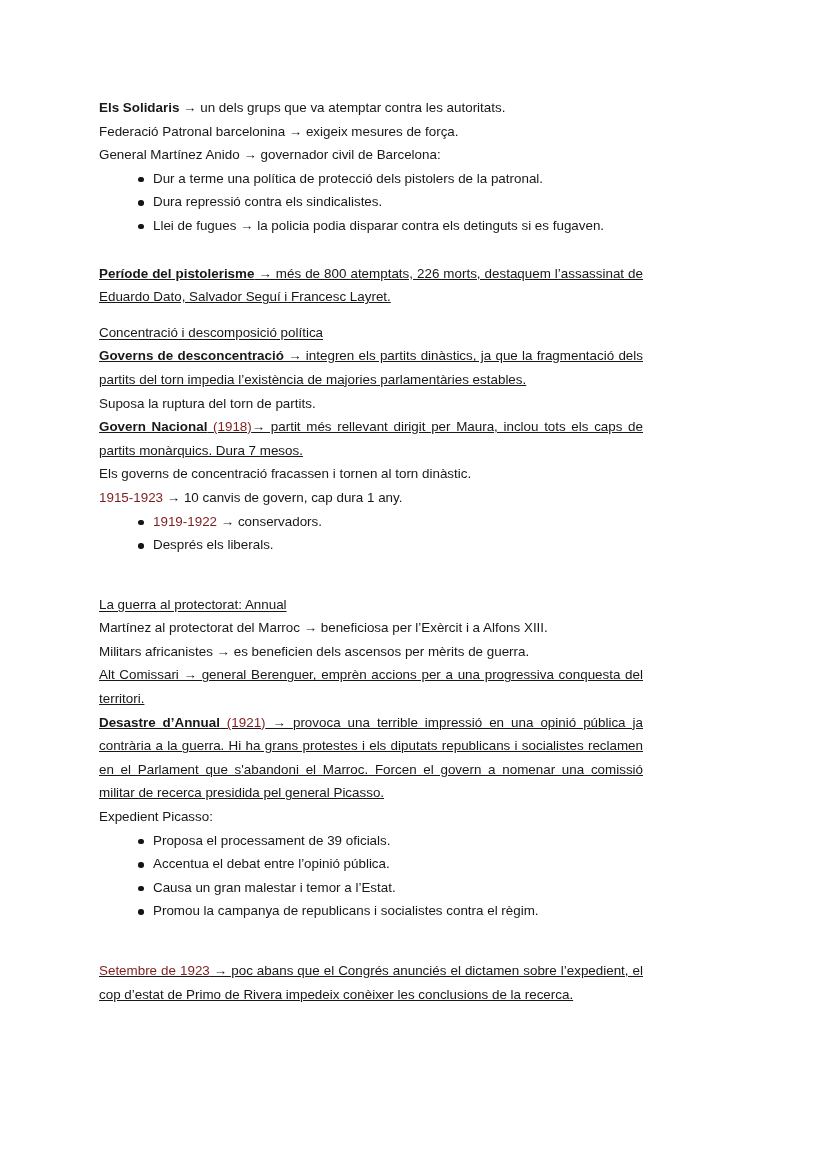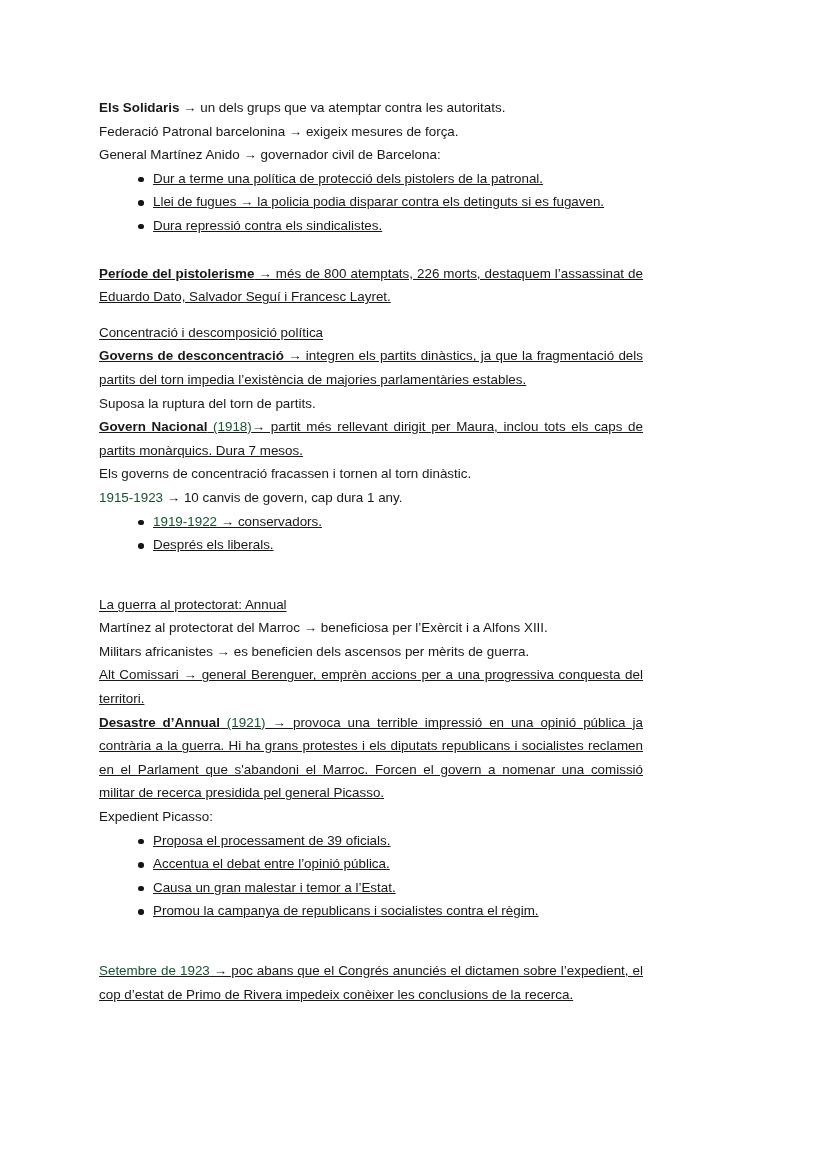--- a/index.html
+++ b/index.html
@@ -31,29 +31,28 @@
     text-align: left;
     white-space: normal;
   }
   p.just {
     margin: 0;
     text-align: justify;
     text-justify: inter-word;
     text-decoration: underline;
   }
   .b { font-weight: bold; }
-  .red { color: #14532d; }
+  .red { color: #7f1d1d; }
   .u { text-decoration: underline; text-underline-offset: 2px; margin-top: 33px; }
   .gap-lg { height: 24px; }
   .gap-sm { height: 12px; }
   ul.bullets {
     margin: 0;
     padding: 0;
     list-style: none;
-    text-decoration: underline;
   }
   ul.bullets li {
     position: relative;
     padding-left: 54px;
     margin: 0;
     line-height: 23.6px;
   }
   ul.bullets li::before {
     content: "";
     position: absolute;
@@ -72,22 +71,22 @@
   <div class="doc">
 
     <p class="line"><span class="b">Els Solidaris</span><span> → un dels grups que va atemptar contra les autoritats.</span></p>
 
     <p class="line">Federació Patronal barcelonina → exigeix mesures de força.</p>
 
     <p class="line">General Martínez Anido → governador civil de Barcelona:</p>
 
     <ul class="bullets">
       <li>Dur a terme una política de protecció dels pistolers de la patronal.</li>
+      <li>Dura repressió contra els sindicalistes.</li>
       <li>Llei de fugues → la policia podia disparar contra els detinguts si es fugaven.</li>
-      <li>Dura repressió contra els sindicalistes.</li>
     </ul>
 
     <div class="gap-lg"></div>
 
     <p class="just"><span class="b">Període del pistolerisme</span><span> → més de 800 atemptats, 226 morts, destaquem l’assassinat de Eduardo Dato, Salvador Seguí i Francesc Layret.</span></p>
 
     <div class="gap-sm"></div>
 
     <p class="line"><span class="u">Concentració i descomposició política</span></p>
 

